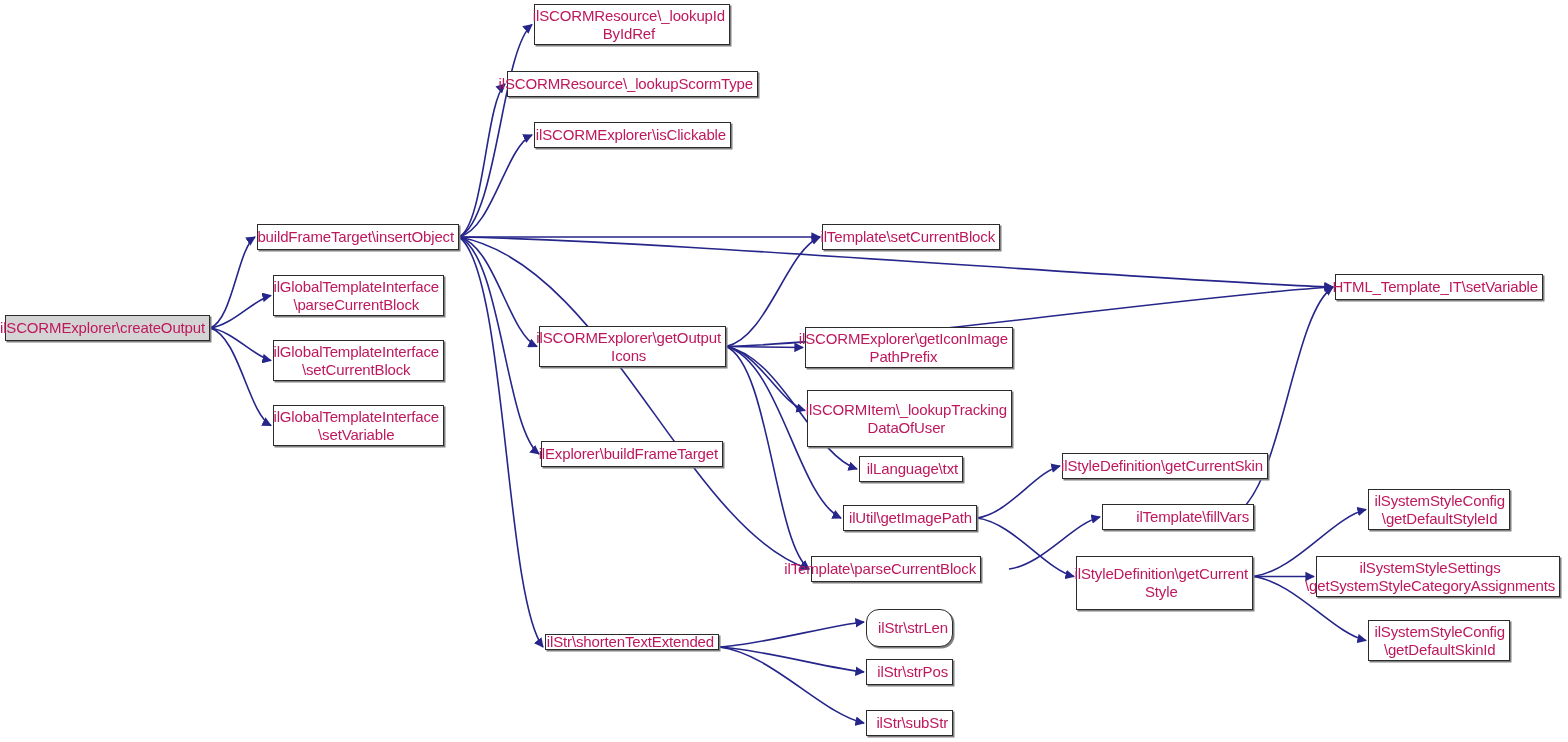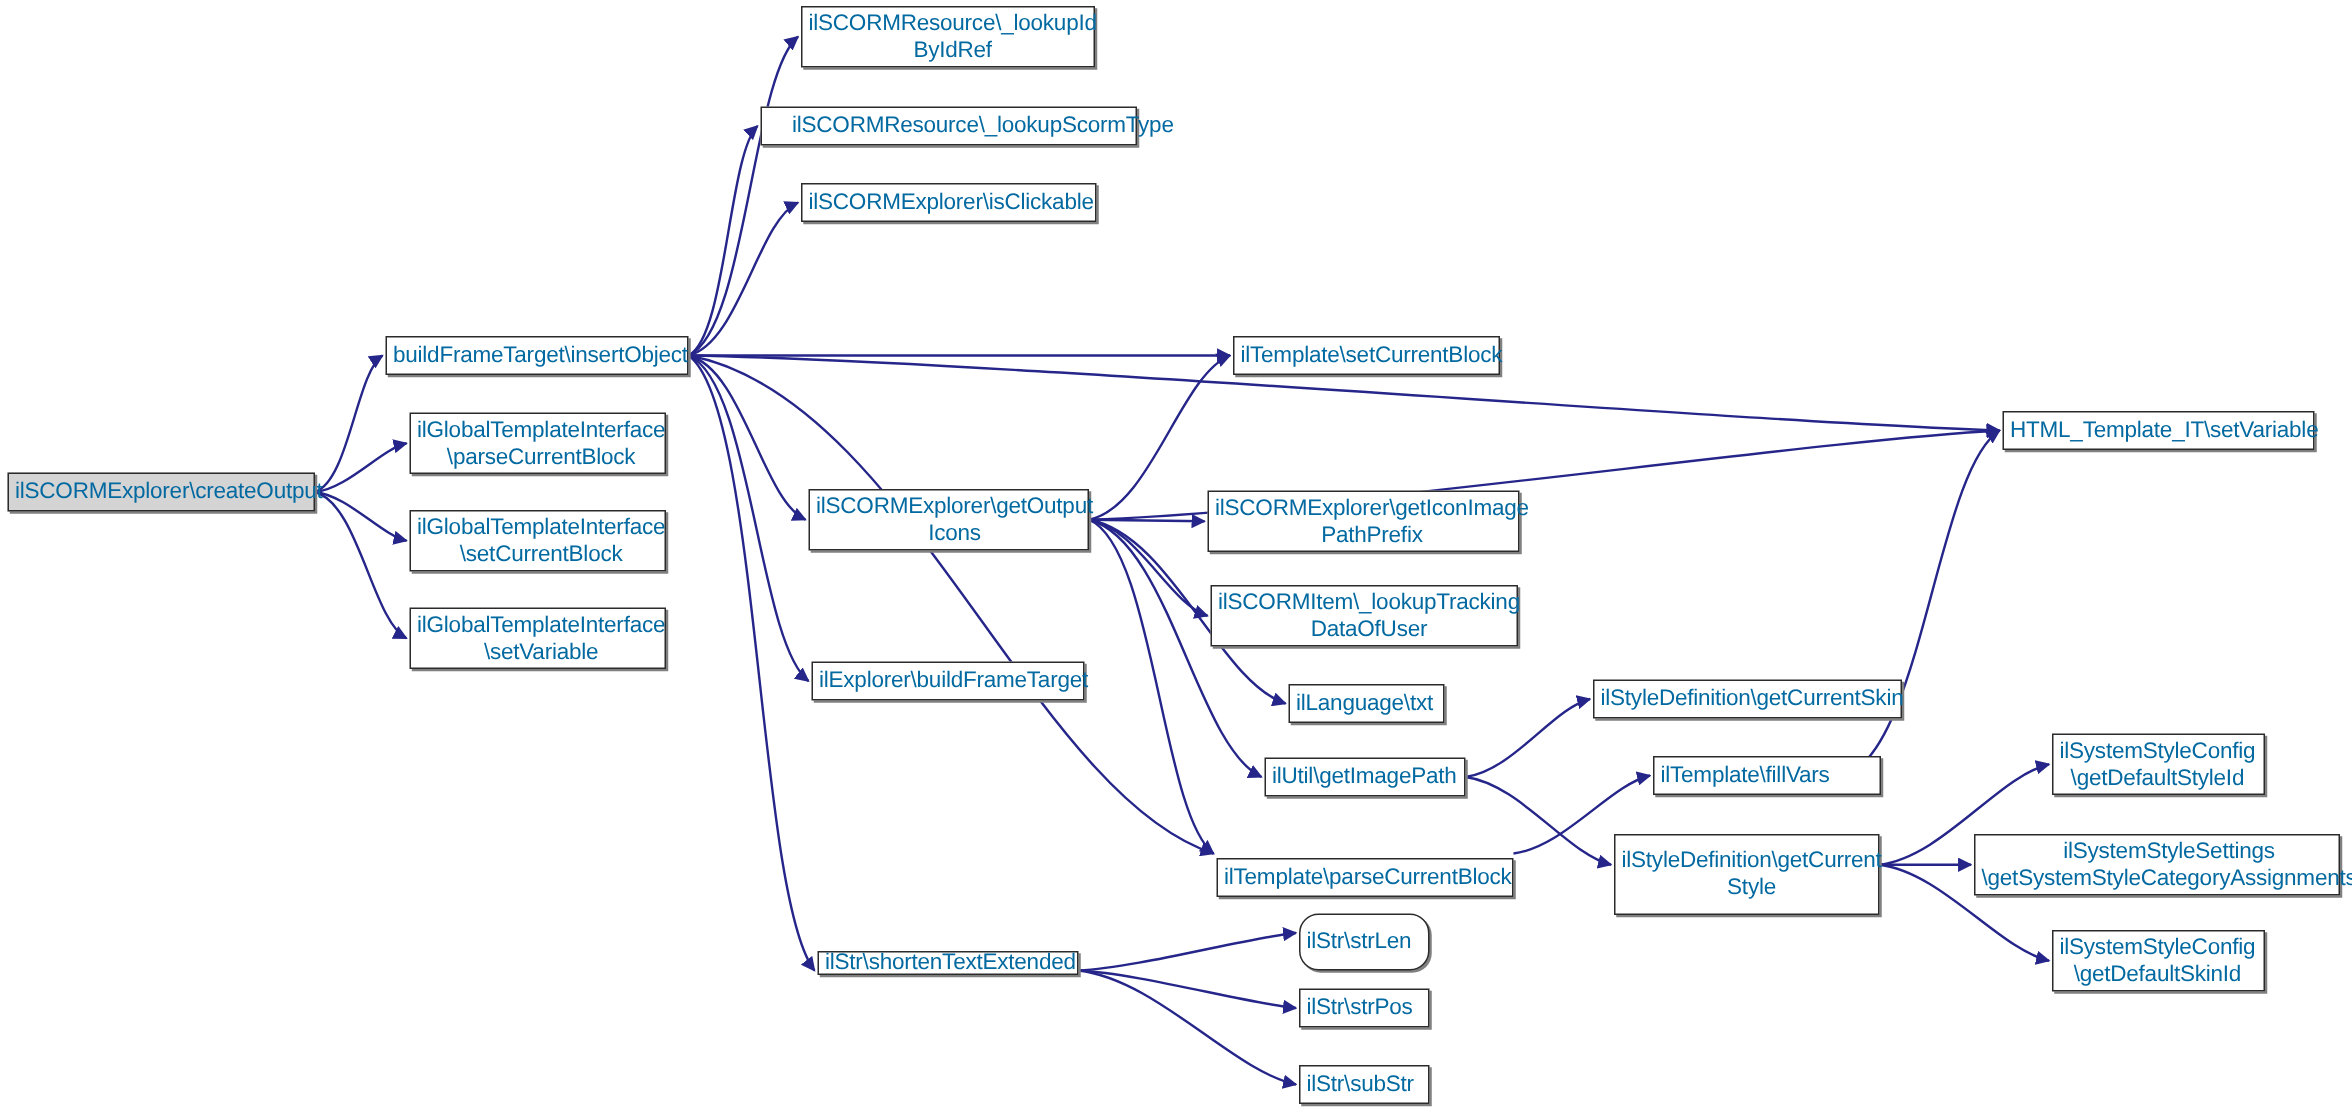--- a/index.html
+++ b/index.html
@@ -9,26 +9,26 @@
     background:#ffffff;
     font-family:"Liberation Sans", sans-serif;
     overflow:hidden;
   }
   #edge-layer{position:absolute;left:0;top:0;width:1568px;height:742px;}
   .node{
     position:absolute;
     box-sizing:border-box;
     border:1px solid #2b2b2b;
     background:#ffffff;
-    color:#0369a1;
+    color:#be185d;
     font-size:15px;
     line-height:18px;
     display:flex;
     align-items:center;
-    justify-content:flex-start;
+    justify-content:flex-end;
     text-align:center;
     white-space:pre-line;
     letter-spacing:-0.15px;
     box-shadow:1.5px 1.5px 0 0 #808080;
     z-index:5;
   }
   .node.highlight{background:#d4d4d4;}
   .node span{display:block;padding:0 4px;}
 </style>
 </head>
@@ -89,25 +89,25 @@
 \setCurrentBlock</span></div>
       <div class="node" style="left: 273px; top: 405px; width: 171px; height: 41px;"><span>ilGlobalTemplateInterface
 \setVariable</span></div>
       <div class="node" style="left: 539px; top: 326px; width: 187px; height: 41px;"><span>ilSCORMExplorer\getOutput
 Icons</span></div>
       <div class="node" style="left: 541px; top: 441px; width: 182px; height: 26px;"><span>ilExplorer\buildFrameTarget</span></div>
       <div class="node" style="left: 545px; top: 634px; width: 174px; height: 16px;"><span>ilStr\shortenTextExtended</span></div>
       <div class="node" style="left: 822px; top: 224px; width: 178px; height: 26px;"><span>ilTemplate\setCurrentBlock</span></div>
       <div class="node" style="left: 805px; top: 327px; width: 208px; height: 41px;"><span>ilSCORMExplorer\getIconImage
 PathPrefix</span></div>
-      <div class="node" style="left: 807px; top: 390px; width: 205px; height: 41px;"><span>ilSCORMItem\_lookupTracking
+      <div class="node" style="left: 807px; top: 390px; width: 205px; height: 57px;"><span>ilSCORMItem\_lookupTracking
 DataOfUser</span></div>
       <div class="node" style="left: 859px; top: 456px; width: 104px; height: 26px;"><span>ilLanguage\txt</span></div>
       <div class="node" style="left: 843px; top: 505px; width: 134px; height: 26px;"><span>ilUtil\getImagePath</span></div>
-      <div class="node" style="left: 811px; top: 556px; width: 198px; height: 26px; margin-top: 16px;"><span>ilTemplate\parseCurrentBlock</span></div>
+      <div class="node" style="left: 811px; top: 556px; width: 170px; height: 26px;"><span>ilTemplate\parseCurrentBlock</span></div>
       <div class="node" style="left: 866px; top: 609px; width: 87px; height: 38px; border-radius: 13px;"><span>ilStr\strLen</span></div>
       <div class="node" style="left: 866px; top: 659px; width: 87px; height: 26px;"><span>ilStr\strPos</span></div>
       <div class="node" style="left: 866px; top: 710px; width: 87px; height: 26px;"><span>ilStr\subStr</span></div>
       <div class="node" style="left: 1062px; top: 453px; width: 206px; height: 26px;"><span>ilStyleDefinition\getCurrentSkin</span></div>
       <div class="node" style="left: 1102px; top: 504px; width: 152px; height: 26px;"><span>ilTemplate\fillVars</span></div>
       <div class="node" style="left: 1076px; top: 556px; width: 177px; height: 54px;"><span>ilStyleDefinition\getCurrent
 Style</span></div>
       <div class="node" style="left: 1335px; top: 274px; width: 208px; height: 26px;"><span>HTML_Template_IT\setVariable</span></div>
       <div class="node" style="left: 1368px; top: 489px; width: 142px; height: 41px;"><span>ilSystemStyleConfig
 \getDefaultStyleId</span></div>

